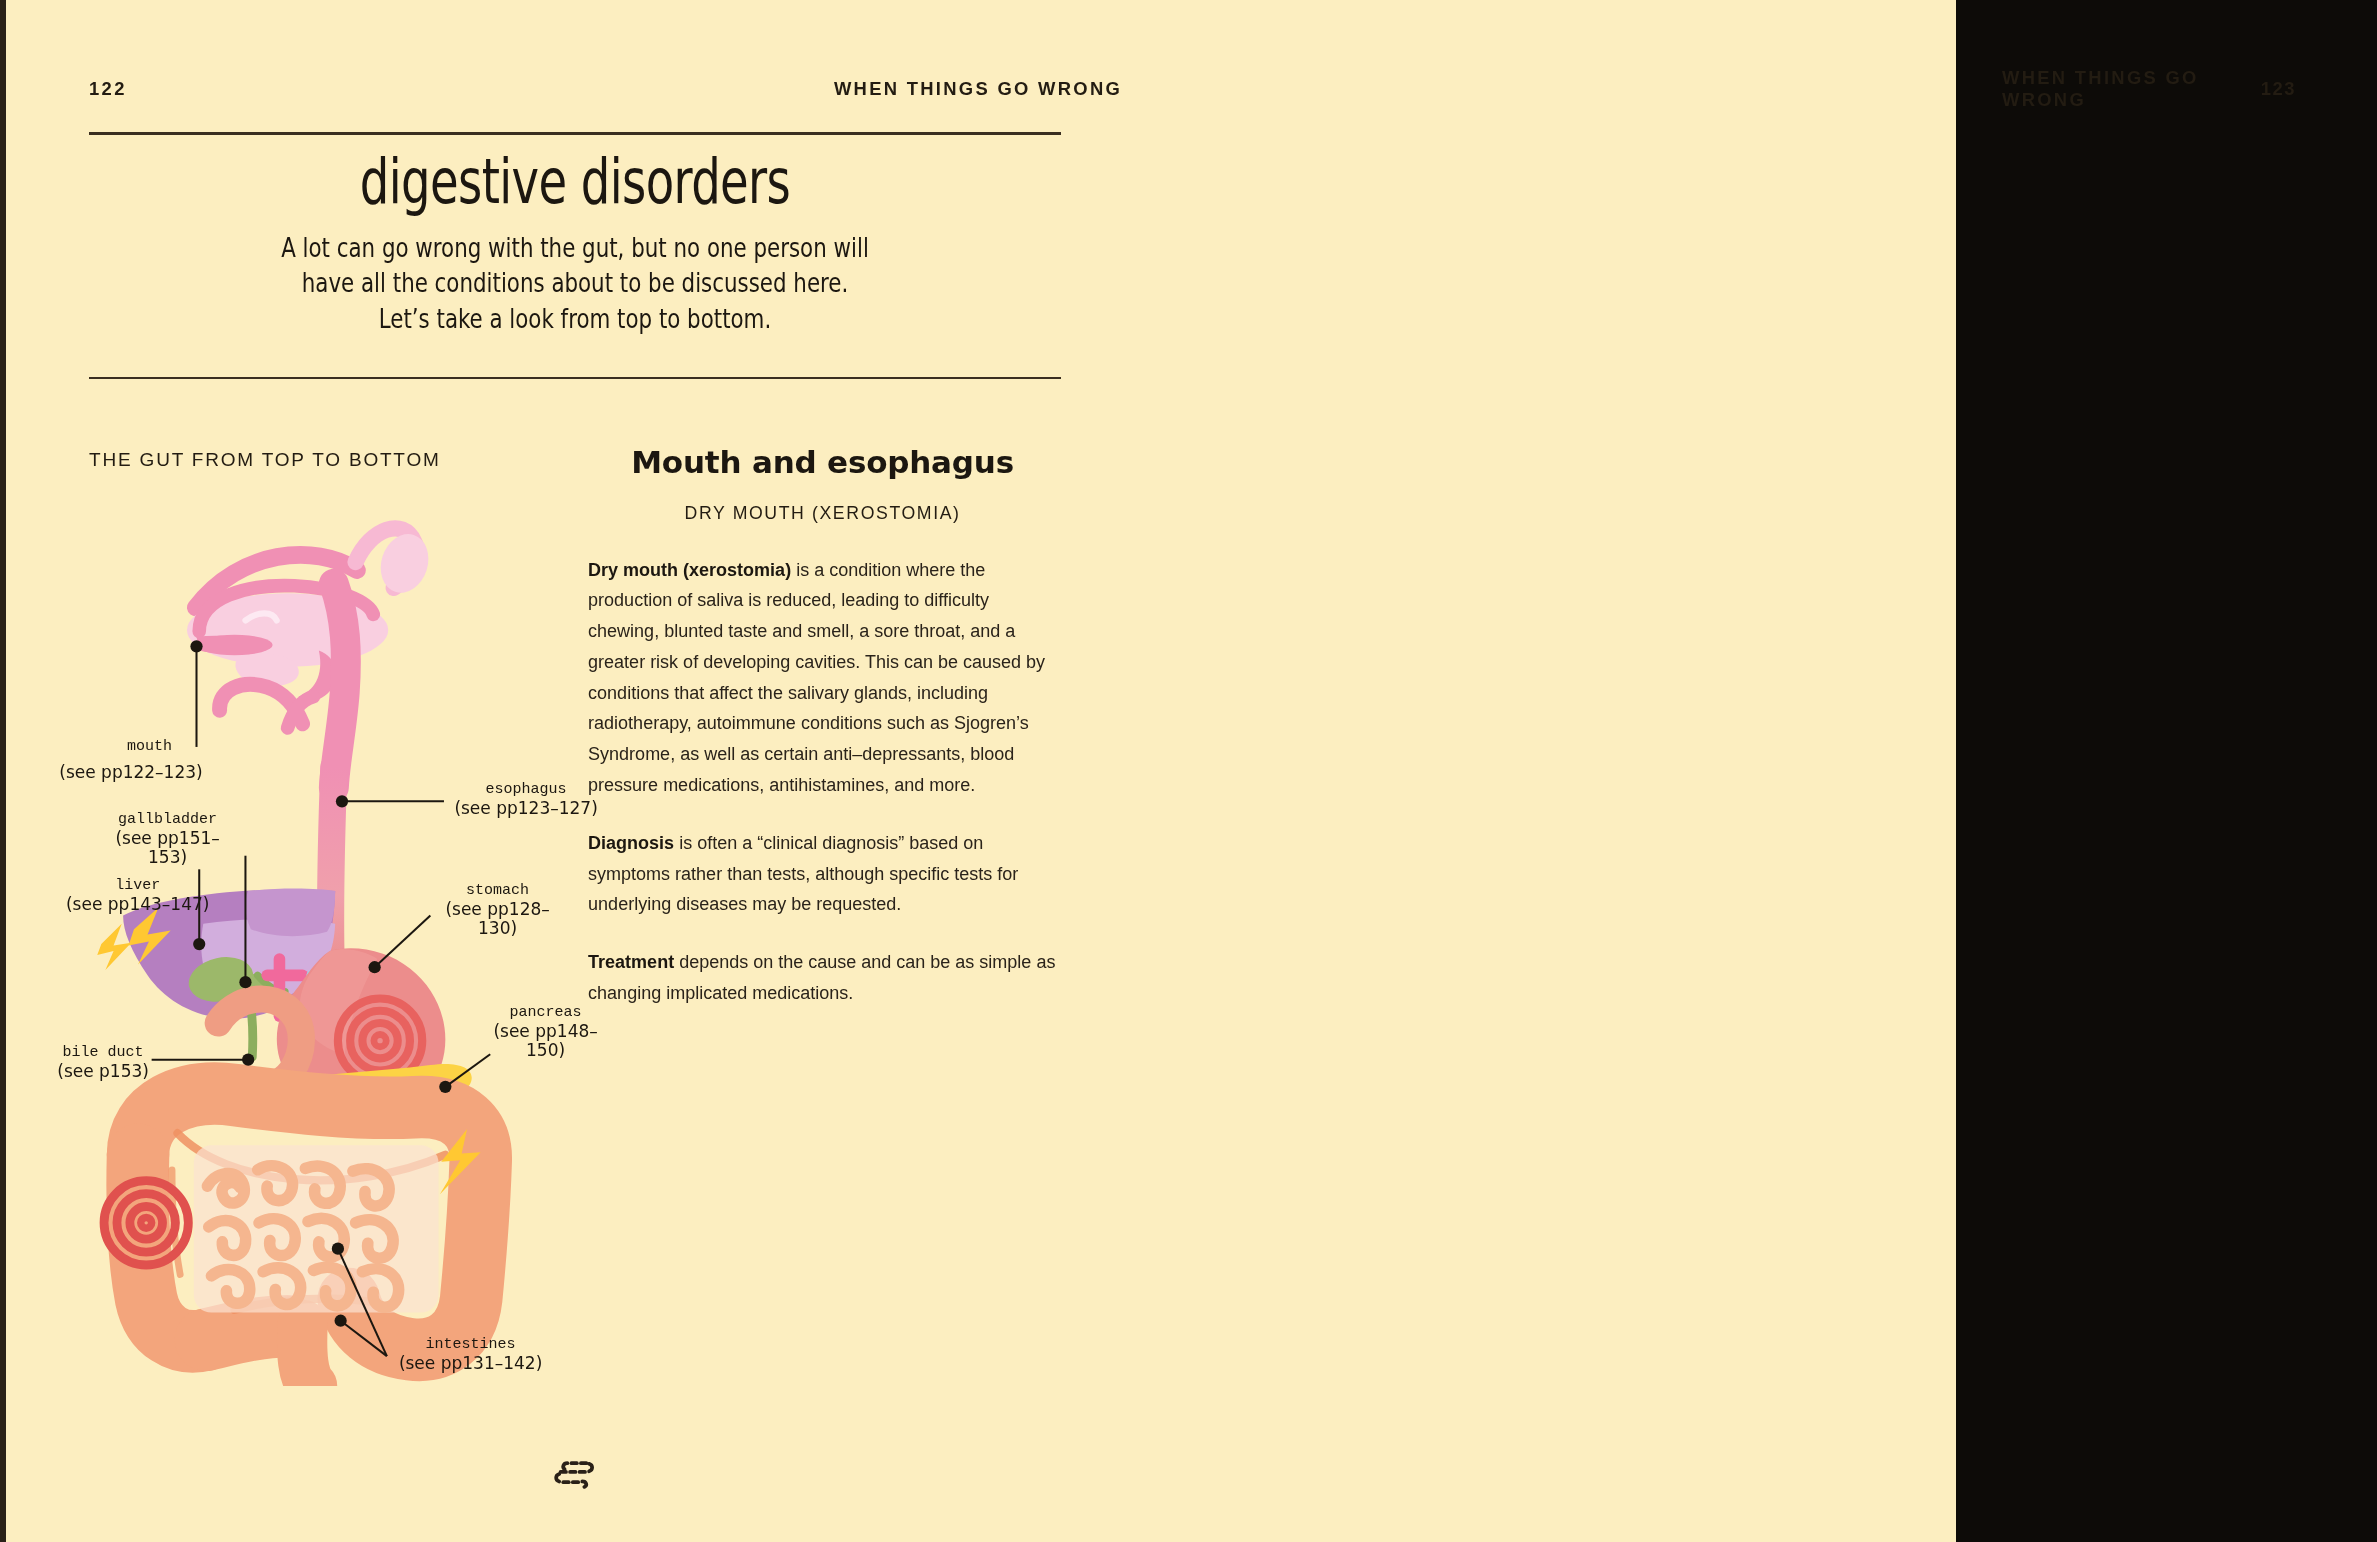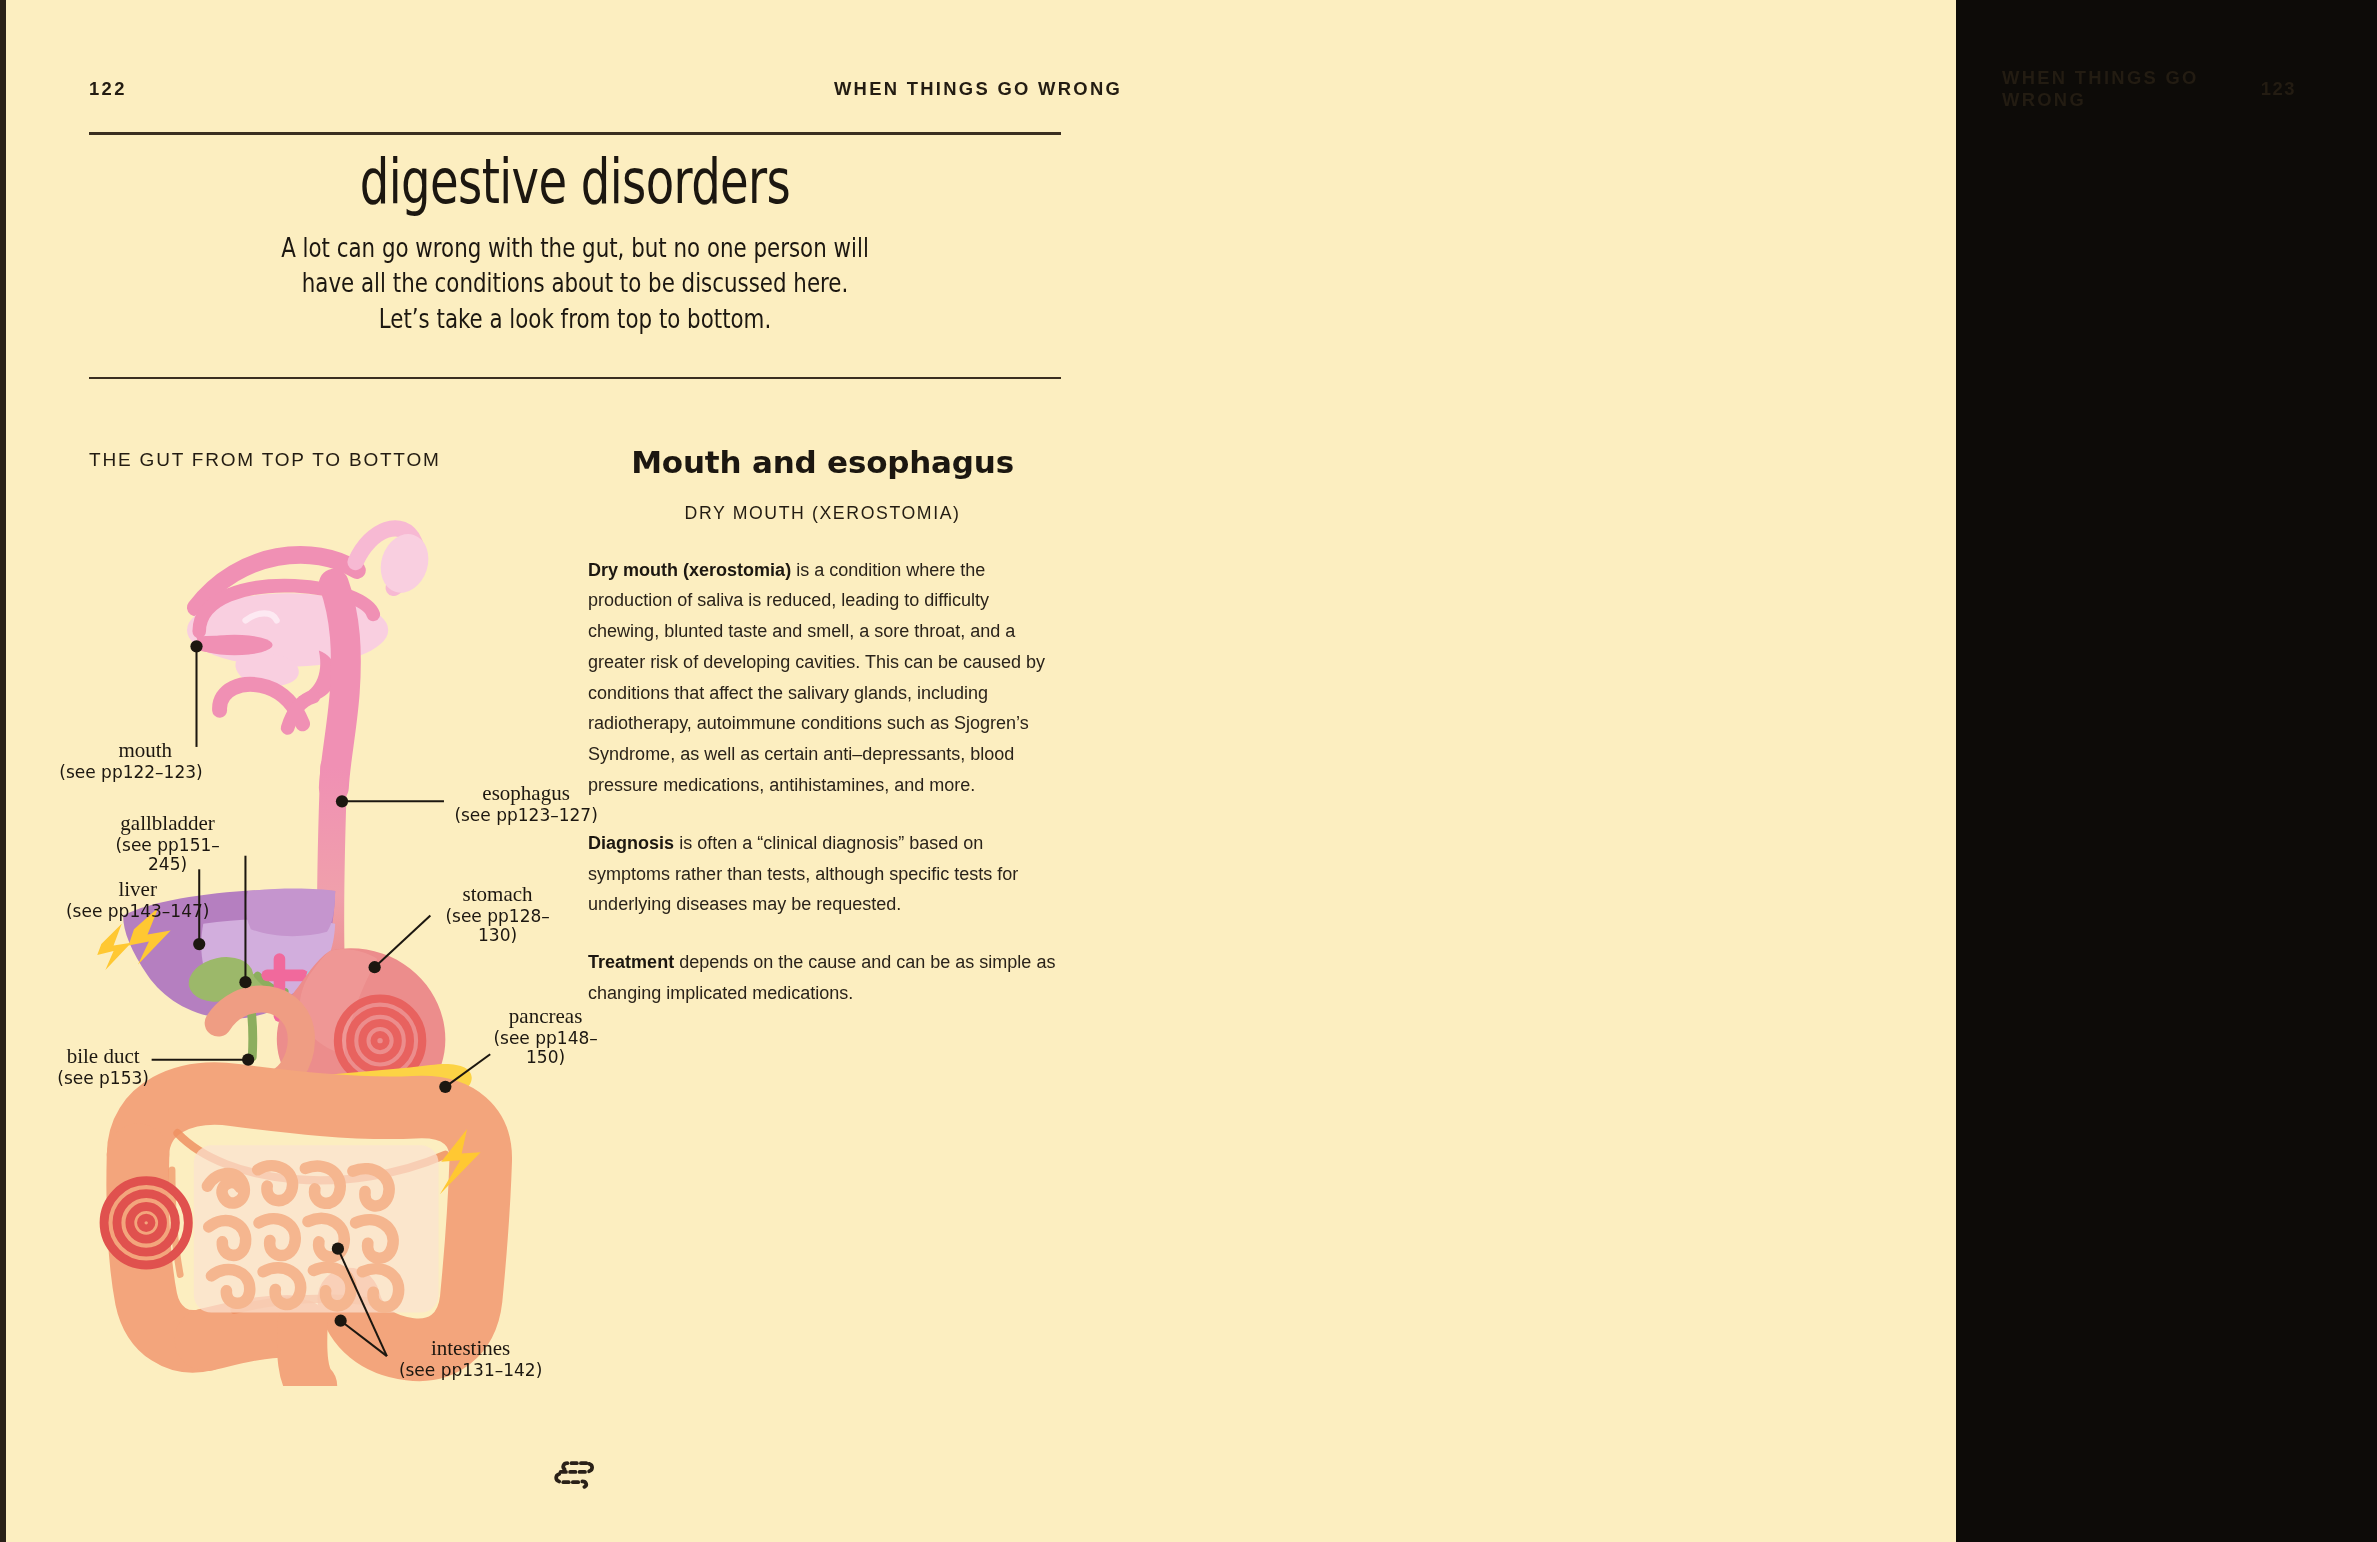--- a/index.html
+++ b/index.html
@@ -168,22 +168,22 @@
   }
   .anatomy svg { display: block; }
 
   .lbl {
     position: absolute;
     color: #1c1710;
     line-height: 1.12;
   }
   .lbl .nm {
     display: block;
-    font-size: 21px;
-    font-family: Liberation Serif, serif;
+    font-size: 15px;
+    font-family: Liberation Mono, monospace;
   }
   .lbl .pg {
     display: block;
     font-size: 17px;
     font-family: "DejaVu Sans", sans-serif;
   }
   .lbl.r { text-align: right; }
   .lbl.l { text-align: center; }
   .lbl.c { text-align: center; }
 </style>
@@ -393,21 +393,21 @@
           </div>
 
           <div class="lbl l" style="left:385px; top:307px; width:156px;">
             <span class="nm">esophagus</span>
             <span class="pg">(see pp123–127)</span>
           </div>
 
           <div class="lbl c" style="left:23px; top:337px; width:163px;">
             <span class="nm">gallbladder</span>
             <span class="pg">(see pp151–</span>
-            <span class="pg">245)</span>
+            <span class="pg">153)</span>
           </div>
 
           <div class="lbl c" style="left:-5.4px; top:403px; width:160px;">
             <span class="nm">liver</span>
             <span class="pg">(see pp143–147)</span>
           </div>
 
           <div class="lbl c" style="left:370px; top:408px; width:129px;">
             <span class="nm">stomach</span>
             <span class="pg">(see pp128–</span>

